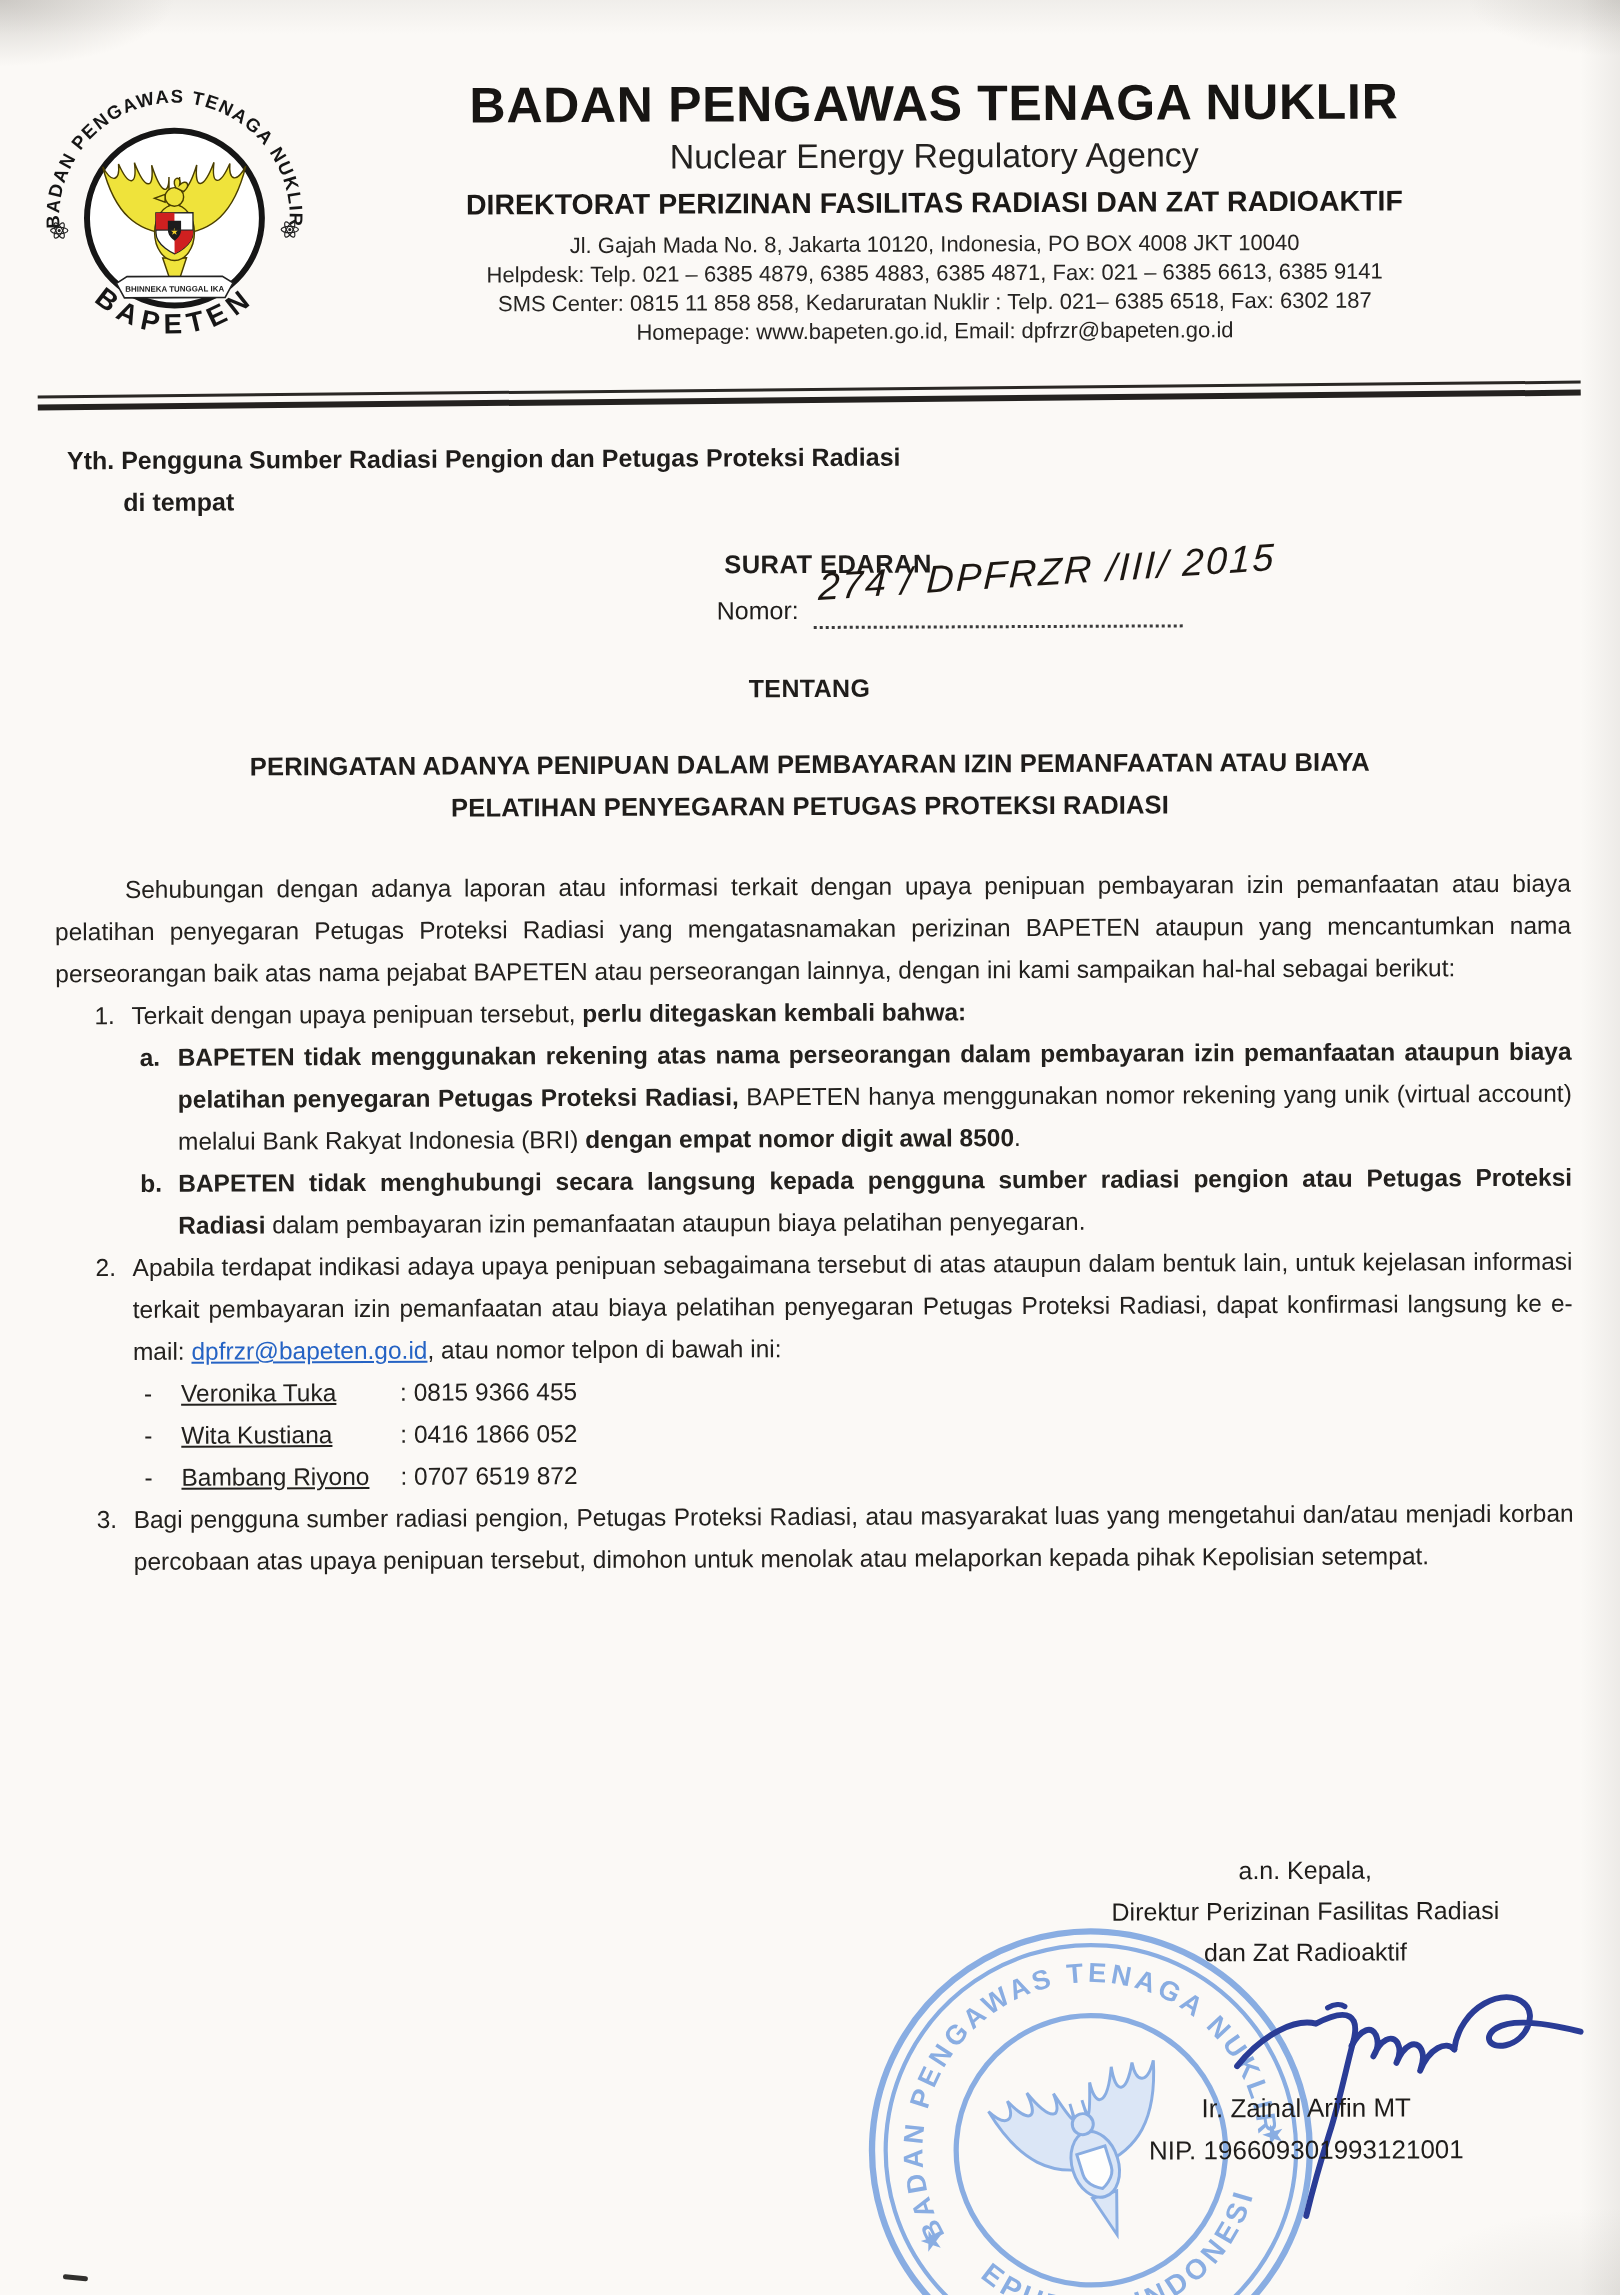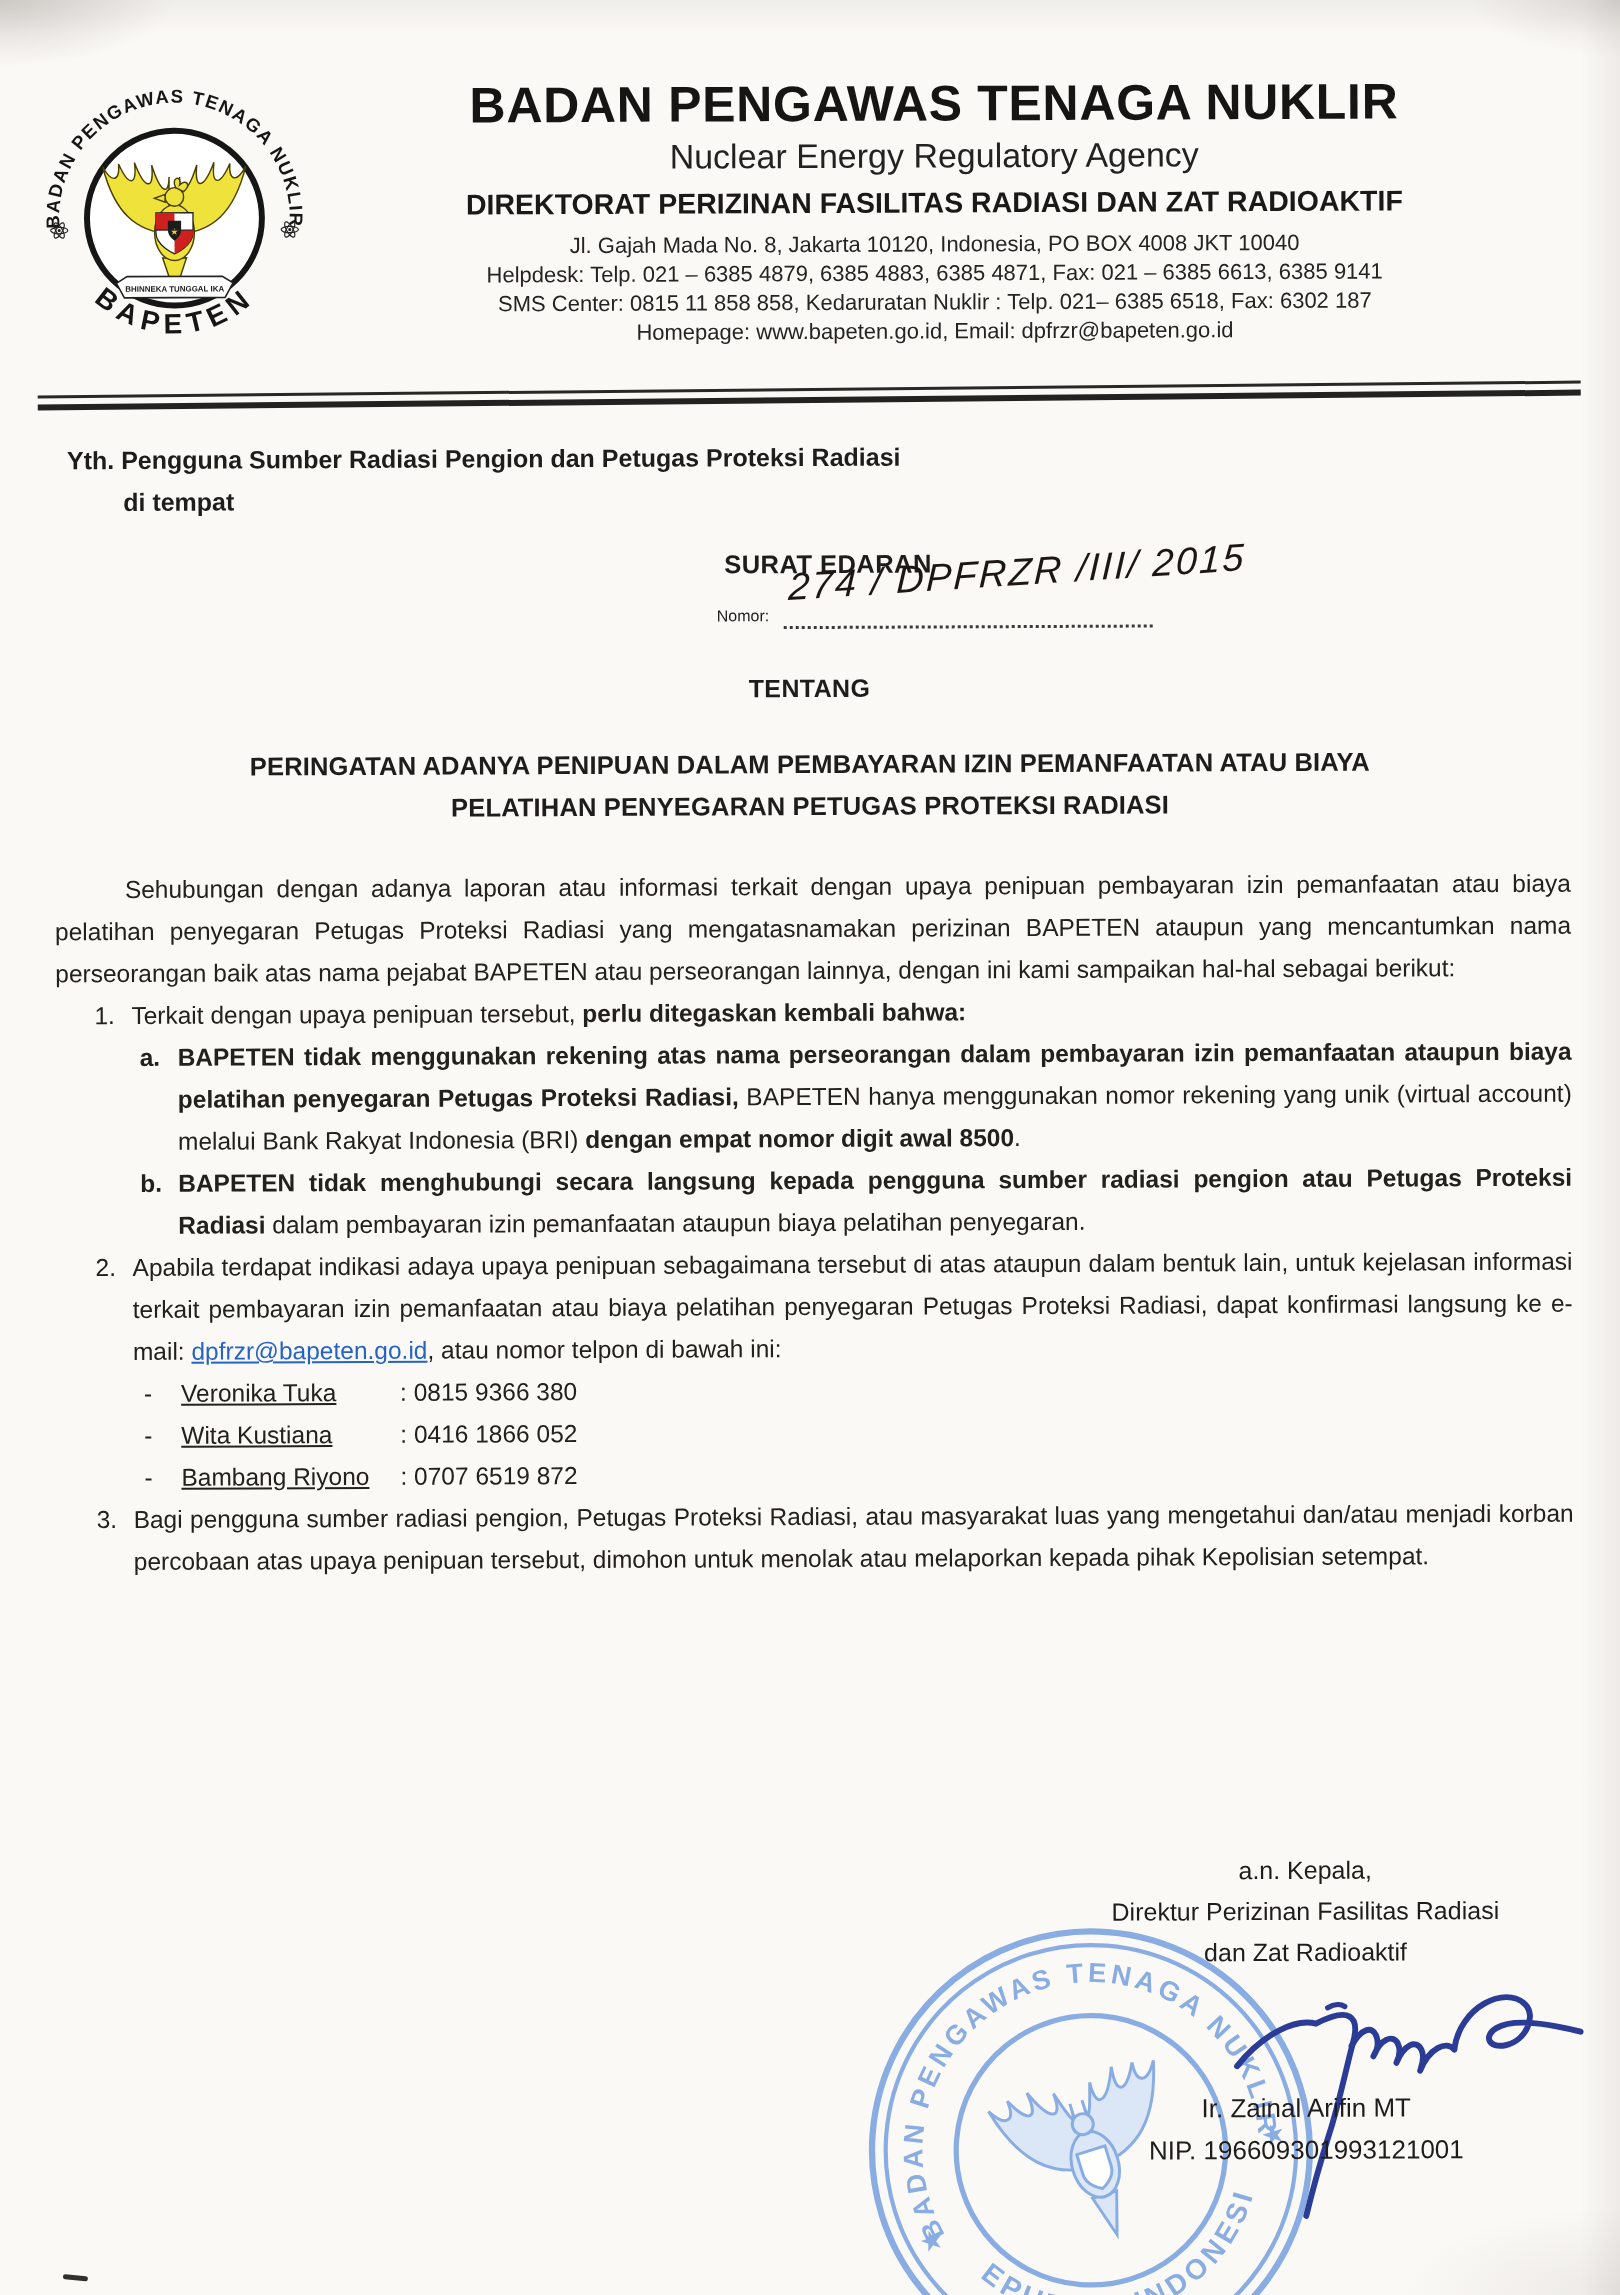--- a/index.html
+++ b/index.html
@@ -35,21 +35,21 @@
   .rule .r2{height:5.1px;background:#242220;margin-top:6.6px;}
 
   
   .recipient{position:absolute;left:69px;top:436px;font-size:25px;font-weight:bold;line-height:42px;}
   .recipient .l2{padding-left:56px;}
 
   
   .doc-type{position:absolute;left:62px;top:550px;width:1535px;text-align:center;
             font-size:25.6px;font-weight:bold;letter-spacing:0.4px;}
   .nomor-row{position:absolute;left:718px;top:585px;display:flex;align-items:flex-end;}
-  .nomor-label{font-size:16px;padding-bottom:4.4px;}
+  .nomor-label{font-size:25px;padding-bottom:4.4px;}
   .written-wrap{position:relative;margin-left:14.6px;width:369px;height:41px;
                 border-bottom:3.7px dotted #3a3a3a;}
   .written{position:absolute;left:4.4px;top:-19px;white-space:nowrap;
            font-size:38px;font-style:italic;letter-spacing:2.2px;color:#1c1712;
            transform:rotate(-3.5deg) skewX(-6deg);transform-origin:left bottom;}
   .tentang{position:absolute;left:55px;top:674px;width:1511px;text-align:center;
            font-size:25px;font-weight:bold;letter-spacing:0.4px;}
   .main-title{position:absolute;left:55px;top:743px;width:1511px;text-align:center;
               font-size:25.6px;font-weight:bold;line-height:42px;letter-spacing:0.1px;}
 
@@ -209,21 +209,21 @@
       <div class="li">
         <span class="num">2.</span>
         <span class="cnt">
           <span>Apabila terdapat indikasi adaya upaya penipuan sebagaimana tersebut di atas ataupun dalam bentuk lain, untuk kejelasan informasi terkait pembayaran izin pemanfaatan atau biaya pelatihan penyegaran Petugas Proteksi Radiasi, dapat konfirmasi langsung ke e-mail: </span><span class="link">dpfrzr@bapeten.go.id</span><span>, atau nomor telpon di bawah ini:</span>
         </span>
       </div>
 
       <div class="contact-row">
         <span class="c-dash">-</span>
         <span class="c-name">Veronika Tuka</span>
-        <span class="c-phone">: 0815 9366 380</span>
+        <span class="c-phone">: 0815 9366 455</span>
       </div>
       <div class="contact-row">
         <span class="c-dash">-</span>
         <span class="c-name">Wita Kustiana</span>
         <span class="c-phone">: 0416 1866 052</span>
       </div>
       <div class="contact-row">
         <span class="c-dash">-</span>
         <span class="c-name">Bambang Riyono</span>
         <span class="c-phone">: 0707 6519 872</span>

